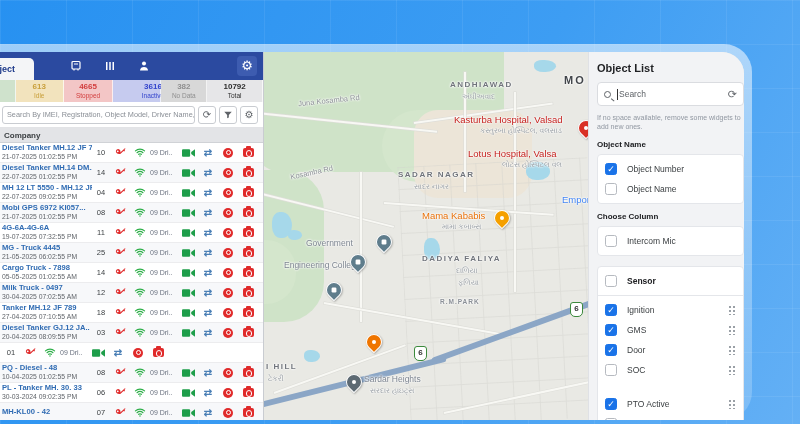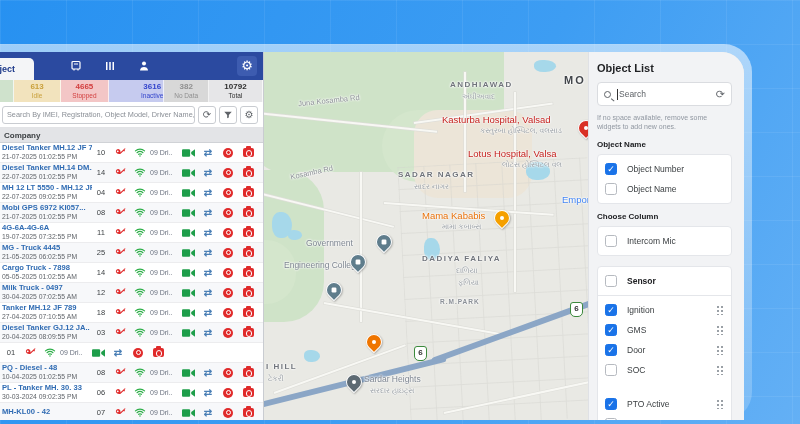--- a/index.html
+++ b/index.html
@@ -22,21 +22,21 @@
   .tb-icons { display:flex; gap:22px; margin-left:36px; align-items:center; }
   .tb-icons svg { display:block; }
   .tb-gear { margin-left:auto; margin-right:6px; width:20px; height:20px; background:#3d5cb0; border-radius:4px;
     color:#fff; font-size:13px; line-height:19px; text-align:center; }
   .stats { height:22px; display:flex; flex:none; font-size:6.5px; }
   .stat { display:flex; flex-direction:column; align-items:center; justify-content:center; line-height:1.2; border-right:1px solid rgba(255,255,255,.7); }
   .stat b { font-size:8px; }
   .stat.running { width:48px; background:#cfe2cc; }
   .stat.idle    { width:48px; background:#f2e3bd; color:#c9a03c; }
   .stat.stopped { width:50px; background:#f3c6c6; color:#d23f3f; }
-  .stat.inactive{ width:56px; background:#c6cbef; color:#3344cc;padding-left:32px; }
+  .stat.inactive{ width:48px; background:#c6cbef; color:#3344cc;padding-left:32px; }
   .stat.nodata  { width:46px; background:#d8d8d8; color:#8f8f8f; }
   .stat.total   { width:56px; background:#e6e6e8; color:#2e2e2e; }
   .searchrow { height:26px; flex:none; display:flex; align-items:center; background:#fff; padding:0 5px 0 34px; border-bottom:1px solid #e2e3e6; }
   .searchbox { flex:1; height:18px; border:1px solid #c9ccd1; border-radius:3px; display:flex; align-items:center;
     padding:0 4px; font-size:7.3px; color:#8a8f96; white-space:nowrap; overflow:hidden; }
   .sq-btn { width:18px; height:18px; border:1px solid #c9ccd1; border-radius:3px; margin-left:3px; flex:none;
     display:flex; align-items:center; justify-content:center; color:#5f6368; font-size:10px; background:#fff; }
   .sq-btn svg { display:block; }
   .listhead { height:15px; flex:none; background:#e3e4e7; border-bottom:1px solid #d0d2d6; display:flex; align-items:center;
     padding-left:36px; font-size:8px; font-weight:bold; color:#3c4043; }
@@ -86,21 +86,21 @@
     transform:rotate(-45deg); border:1.5px solid #fff; box-shadow:0 1px 2px rgba(0,0,0,.3); }
   .pin.grad { background:#5f7d8c; } .pin.food { background:#f5a000; }
   .pin.bed { background:#ef7500; }  .pin.gray { background:#5d6a73; } .pin.red { background:#d93025; }
   .pin.grad::after,.pin.food::after,.pin.bed::after,.pin.gray::after,.pin.red::after {
     content:""; position:absolute; left:4.5px; top:4.5px; width:4px; height:4px; background:#fff; border-radius:50%; transform:rotate(45deg); }
   .pin.grad::after { border-radius:1px; transform:rotate(45deg) scale(1.2); }
   .pin.shield { width:13px; height:15px; background:#fff; border:1.5px solid #3c8a3c; border-radius:3px 3px 5px 5px;
     font-size:8px; font-weight:bold; color:#333; text-align:center; line-height:12px; }
 
   
-  .right-panel { width:156px; flex:none; background:#f2f3f5; border-left:1px solid #dfe1e5; padding:8px 12px 0 8px; overflow:hidden; }
+  .right-panel { width:156px; flex:none; background:#f2f3f5; border-left:1px solid #dfe1e5; padding:8px 0 0 8px; overflow:hidden; }
   .rp-title { font-size:11px; font-weight:bold; color:#1f2023; margin:2px 0 8px; }
   .rp-search { height:24px; background:#fff; border:1px solid #dadce0; border-radius:4px; display:flex; align-items:center; padding:0 6px; }
   .lens { width:7px; height:7px; border:1.4px solid #5f6368; border-radius:50%; position:relative; flex:none; margin-right:6px; }
   .lens::after { content:""; position:absolute; left:6px; top:6px; width:4px; height:1.4px; background:#5f6368; transform:rotate(40deg); transform-origin:left center; }
   .caret { width:1px; height:11px; background:#333; margin-right:1px; }
   .rp-search-text { font-size:8.5px; color:#5f6368; flex:1; }
   .rp-refresh { color:#5f6368; font-size:11px; }
   .rp-hint { font-size:7px; color:#9097a1; line-height:1.35; margin:7px 0 2px; }
   .rp-label { font-size:8px; font-weight:bold; color:#202124; margin:8px 0 5px; }
   .card { background:#fff; border:1px solid #e4e6ea; border-radius:4px; padding:4px 7px; }
@@ -692,21 +692,21 @@
     <div class="rd" style="left:10px;top:340px;width:140px;transform:rotate(-20deg);"></div>
     <div class="rd" style="left:180px;top:360px;width:150px;transform:rotate(-12deg);"></div>
     <div class="hw" style="left:-12px;top:352px;width:200px;transform:rotate(-14deg);"></div>
     <div class="hw" style="left:168px;top:306px;width:172px;transform:rotate(-20deg);"></div>
     <div>
 
     <div class="m-lbl road" style="left: 34px; top: 44px; transform: rotate(-6deg);">Juna Kosamba Rd</div>
         <div class="m-lbl area" style="left: 186px; top: 28px;">ANDHIAWAD</div>
         <div class="m-lbl guj" style="left: 198px; top: 40px;">અંધીઅવાદ</div>
         <div class="m-lbl city" style="left: 300px; top: 22px;">MO</div>
-        <div class="m-lbl red" style="left: 178px; top: 62px;">Kasturba Hospital, Valsad</div>
+        <div class="m-lbl red" style="left: 190px; top: 62px;">Kasturba Hospital, Valsad</div>
         <div class="m-lbl guj" style="left: 216px; top: 74px; text-align: right;">કસ્તુરબા હોસ્પિટલ, વલસાડ</div>
         <div class="m-lbl red" style="left: 204px; top: 96px;">Lotus Hospital, Valsa</div>
         <div class="m-lbl guj" style="left: 238px; top: 108px;">લોટસ હોસ્પિટલ વલ</div>
         <div class="m-lbl blue" style="left: 298px; top: 142px;">Empori</div>
         <div class="m-lbl road" style="left: 26px; top: 116px; transform: rotate(-12deg);">Kosamba Rd</div>
         <div class="m-lbl area" style="left: 134px; top: 118px;">SADAR NAGAR</div>
         <div class="m-lbl guj" style="left: 150px; top: 130px;">સાદર નાગર</div>
         <div class="m-lbl orange" style="left: 158px; top: 158px;">Mama Kababis</div>
         <div class="m-lbl guj" style="left: 178px; top: 170px;">મામા કબાબ્સ</div>
         <div class="m-lbl gray2" style="left: 42px; top: 186px;">Government</div>

